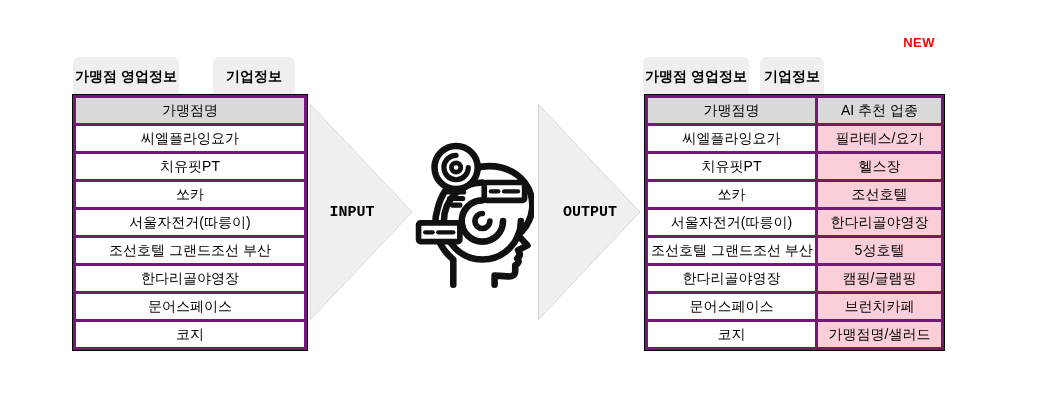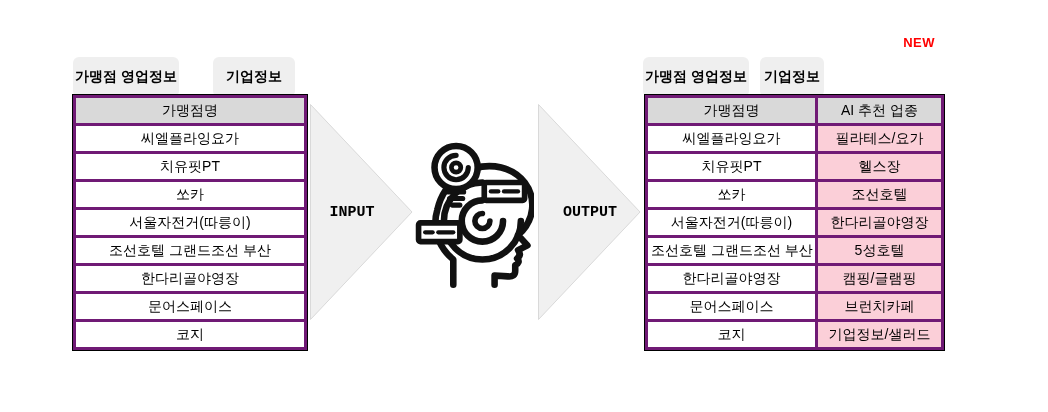--- a/index.html
+++ b/index.html
@@ -159,18 +159,18 @@
       <tr>
         <td>한다리골야영장</td>
         <td class="cat">캠핑/글램핑</td>
       </tr>
       <tr>
         <td>문어스페이스</td>
         <td class="cat">브런치카페</td>
       </tr>
       <tr>
         <td>코지</td>
-        <td class="cat">기업정보/샐러드</td>
+        <td class="cat">가맹점명/샐러드</td>
       </tr>
     </tbody>
   </table>
 
 </div>
 
 </body></html>

